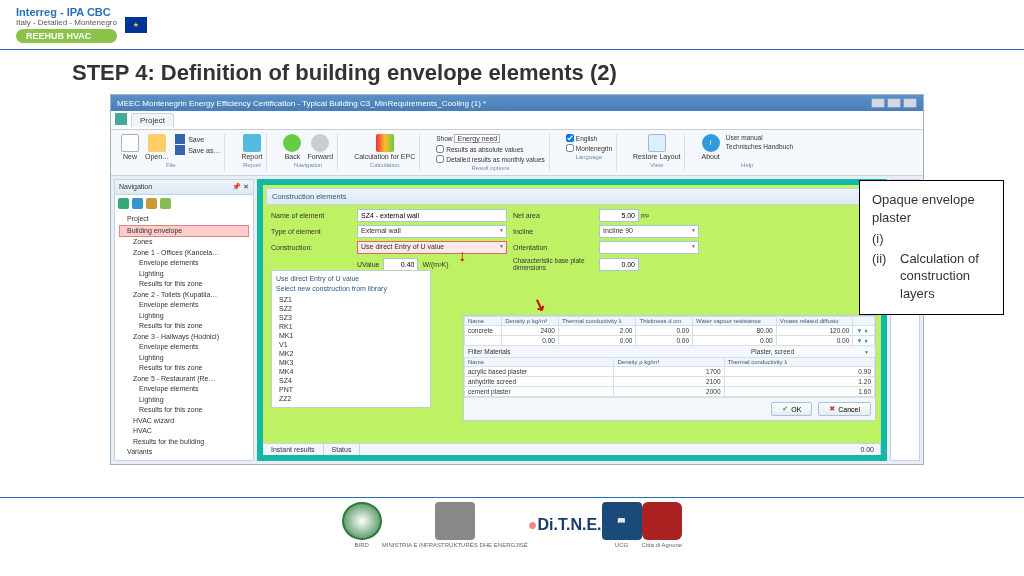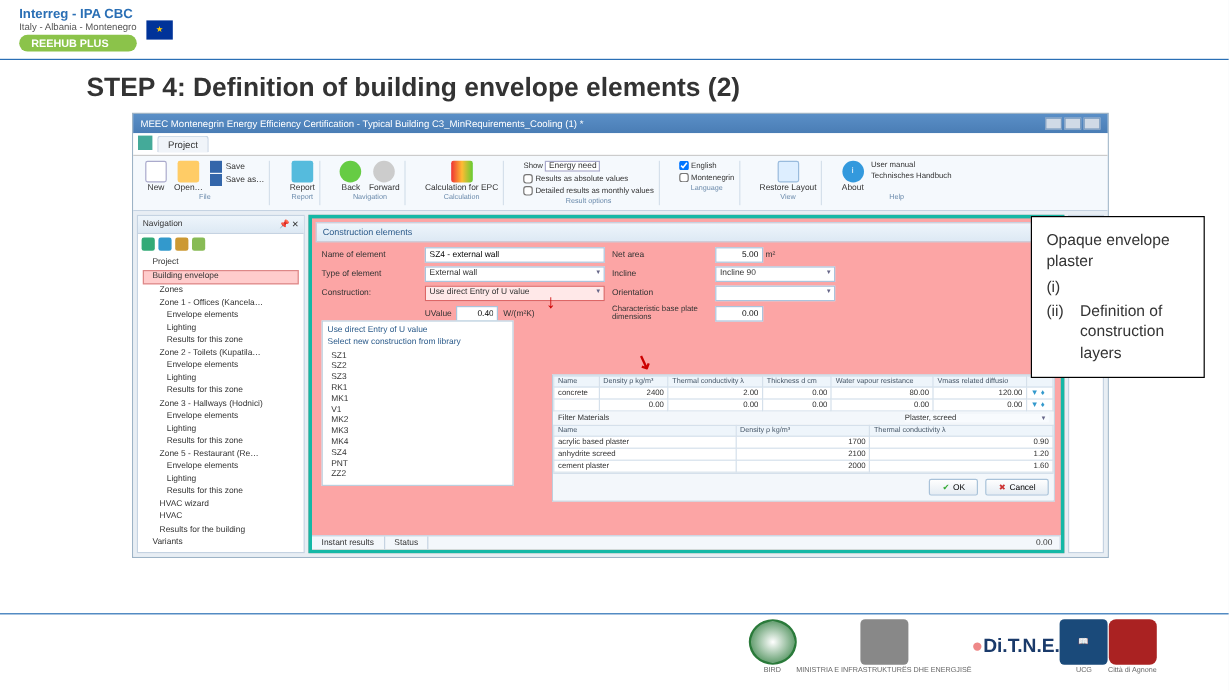--- a/index.html
+++ b/index.html
@@ -32,21 +32,21 @@
 .body-area{display:flex;background:#e8eef4}
 .nav-panel{width:140px;background:#fff;border:1px solid #c5d3e2;margin:3px;display:flex;flex-direction:column}
 .nav-header{background:linear-gradient(#eef5fb,#dde9f4);padding:3px 4px;font-size:7px;display:flex;justify-content:space-between;border-bottom:1px solid #c5d3e2}
 .nav-tools{display:flex;gap:3px;padding:3px}
 .nav-tools span{width:11px;height:11px;border-radius:2px;display:inline-block}
 .tree{padding:2px 4px;font-size:7px;line-height:1.5;overflow:hidden}
 .tree-item{padding-left:8px;white-space:nowrap;overflow:hidden;text-overflow:ellipsis}
 .tree-item.sel-item{background:#ffcccc;border:1px solid #d88;padding-left:7px}
 .tree-sub{padding-left:14px}
 .tree-sub2{padding-left:20px}
-.main-panel{flex:1;background:#fca5a5;border:3px solid #14b8a6;margin:3px 3px 3px 0;position:relative;padding:3px}
+.main-panel{flex:1;background:#bef264;border:6px solid #14b8a6;margin:3px 3px 3px 0;position:relative;padding:3px}
 .section-header{background:linear-gradient(#eef5fb,#dde9f4);padding:3px 5px;font-size:7.5px;color:#2a5a8a;border:1px solid #c5d3e2;margin-bottom:4px}
 .form-grid{display:grid;grid-template-columns:80px 150px 80px 100px;gap:3px 6px;font-size:7px;padding:0 5px;align-items:center}
 .form-grid input,.form-grid .dropdown{border:1px solid #aac4dd;padding:1px 3px;font-size:7px;background:#fff;height:13px}
 .dropdown{background:#f8fbfe;position:relative}
 .dropdown.highlight{background:#ffe8e8;border-color:#d66}
 .dropdown::after{content:'▼';position:absolute;right:2px;top:1px;font-size:5px;color:#668}
 .lib-box{position:absolute;left:8px;top:85px;width:160px;background:#fff;border:1px solid #bbcfde;padding:4px;font-size:7px}
 .lib-box .lib-title{color:#2a5a8a;margin-bottom:3px}
 .lib-list div{padding:1px 3px;cursor:pointer}
 .mat-table{position:absolute;left:200px;top:130px;right:5px;background:#fff;border:1px solid #bbcfde;font-size:6.5px}
@@ -58,37 +58,37 @@
 .btn{background:linear-gradient(#fefefe,#e5ecf3);border:1px solid #a9c2d9;padding:2px 10px;border-radius:2px;font-size:7px;cursor:pointer;display:inline-flex;align-items:center;gap:3px}
 .btn-row{padding:4px;display:flex;gap:6px;justify-content:flex-end;background:#f3f7fb;border-top:1px solid #d5e0eb}
 .right-panel{width:30px;background:#fff;border:1px solid #c5d3e2;margin:3px 3px 3px 0}
 .status-tabs{background:#f3f7fb;display:flex;font-size:7px;border-top:1px solid #c5d3e2}
 .status-tabs span{padding:2px 8px;border-right:1px solid #c5d3e2}
 .annotation{position:absolute;right:20px;top:180px;width:145px;background:#fff;border:1px solid #000;padding:10px 12px;font-size:13px;line-height:1.35;font-family:Calibri,Arial,sans-serif}
 .annotation .ann-title{margin-bottom:4px}
 .annotation ol{list-style:none;padding-left:0}
 .annotation li{display:flex;gap:6px;margin-bottom:2px}
 .annotation .roman{min-width:22px}
-.footer{position:absolute;bottom:10px;left:0;right:0;display:flex;justify-content:flex-end;align-items:center;padding:4px 60px;border-top:1px solid #2a6fb5}
+.footer{position:absolute;bottom:24px;left:0;right:0;display:flex;justify-content:center;align-items:center;padding:4px 60px;border-top:1px solid #2a6fb5}
 .partner{display:flex;flex-direction:column;align-items:center;font-size:6px;color:#666;gap:2px}
 .partner-logo{width:40px;height:38px;border-radius:4px}
 .circ{border-radius:50%}
 .red-arrow-v{position:absolute;color:#c00;font-size:16px;font-weight:bold}
 </style>
 </head>
 <body>
 
 <div class="slide">
 
   <div class="header">
     <div class="logo-area">
       <div>
         <div class="logo-text">Interreg - IPA CBC</div>
-        <div class="logo-sub">Italy - Albania - Montenegro</div>
-        <div class="reehub">REEHUB PLUS</div>
+        <div class="logo-sub">Italy - Detailed - Montenegro</div>
+        <div class="reehub">REEHUB HVAC</div>
       </div>
       <div class="eu-flag">★</div>
     </div>
   </div>
 
   <h1 class="title">STEP 4: Definition of building envelope elements (2)</h1>
 
   <div class="app-window">
     <div class="title-bar">
       <span>MEEC Montenegrin Energy Efficiency Certification - Typical Building C3_MinRequirements_Cooling (1) *</span>
@@ -387,21 +387,21 @@
   </div>
 
   <div class="annotation">
     <div class="ann-title">Opaque envelope plaster</div>
     <ol>
       <li>
           <span class="roman">(i)</span>
         </li>
       <li>
           <span class="roman">(ii)</span>
-          <span>Definition of construction layers</span>
+          <span>Calculation of construction layers</span>
         </li>
     </ol>
   </div>
 
   <div class="footer">
     <div class="partner">
         <div class="partner-logo circ" style="background:radial-gradient(#fff,#2a7a3a);border:2px solid #2a7a3a"></div>
         <span>BIRD</span>
       </div>
     <div class="partner">

